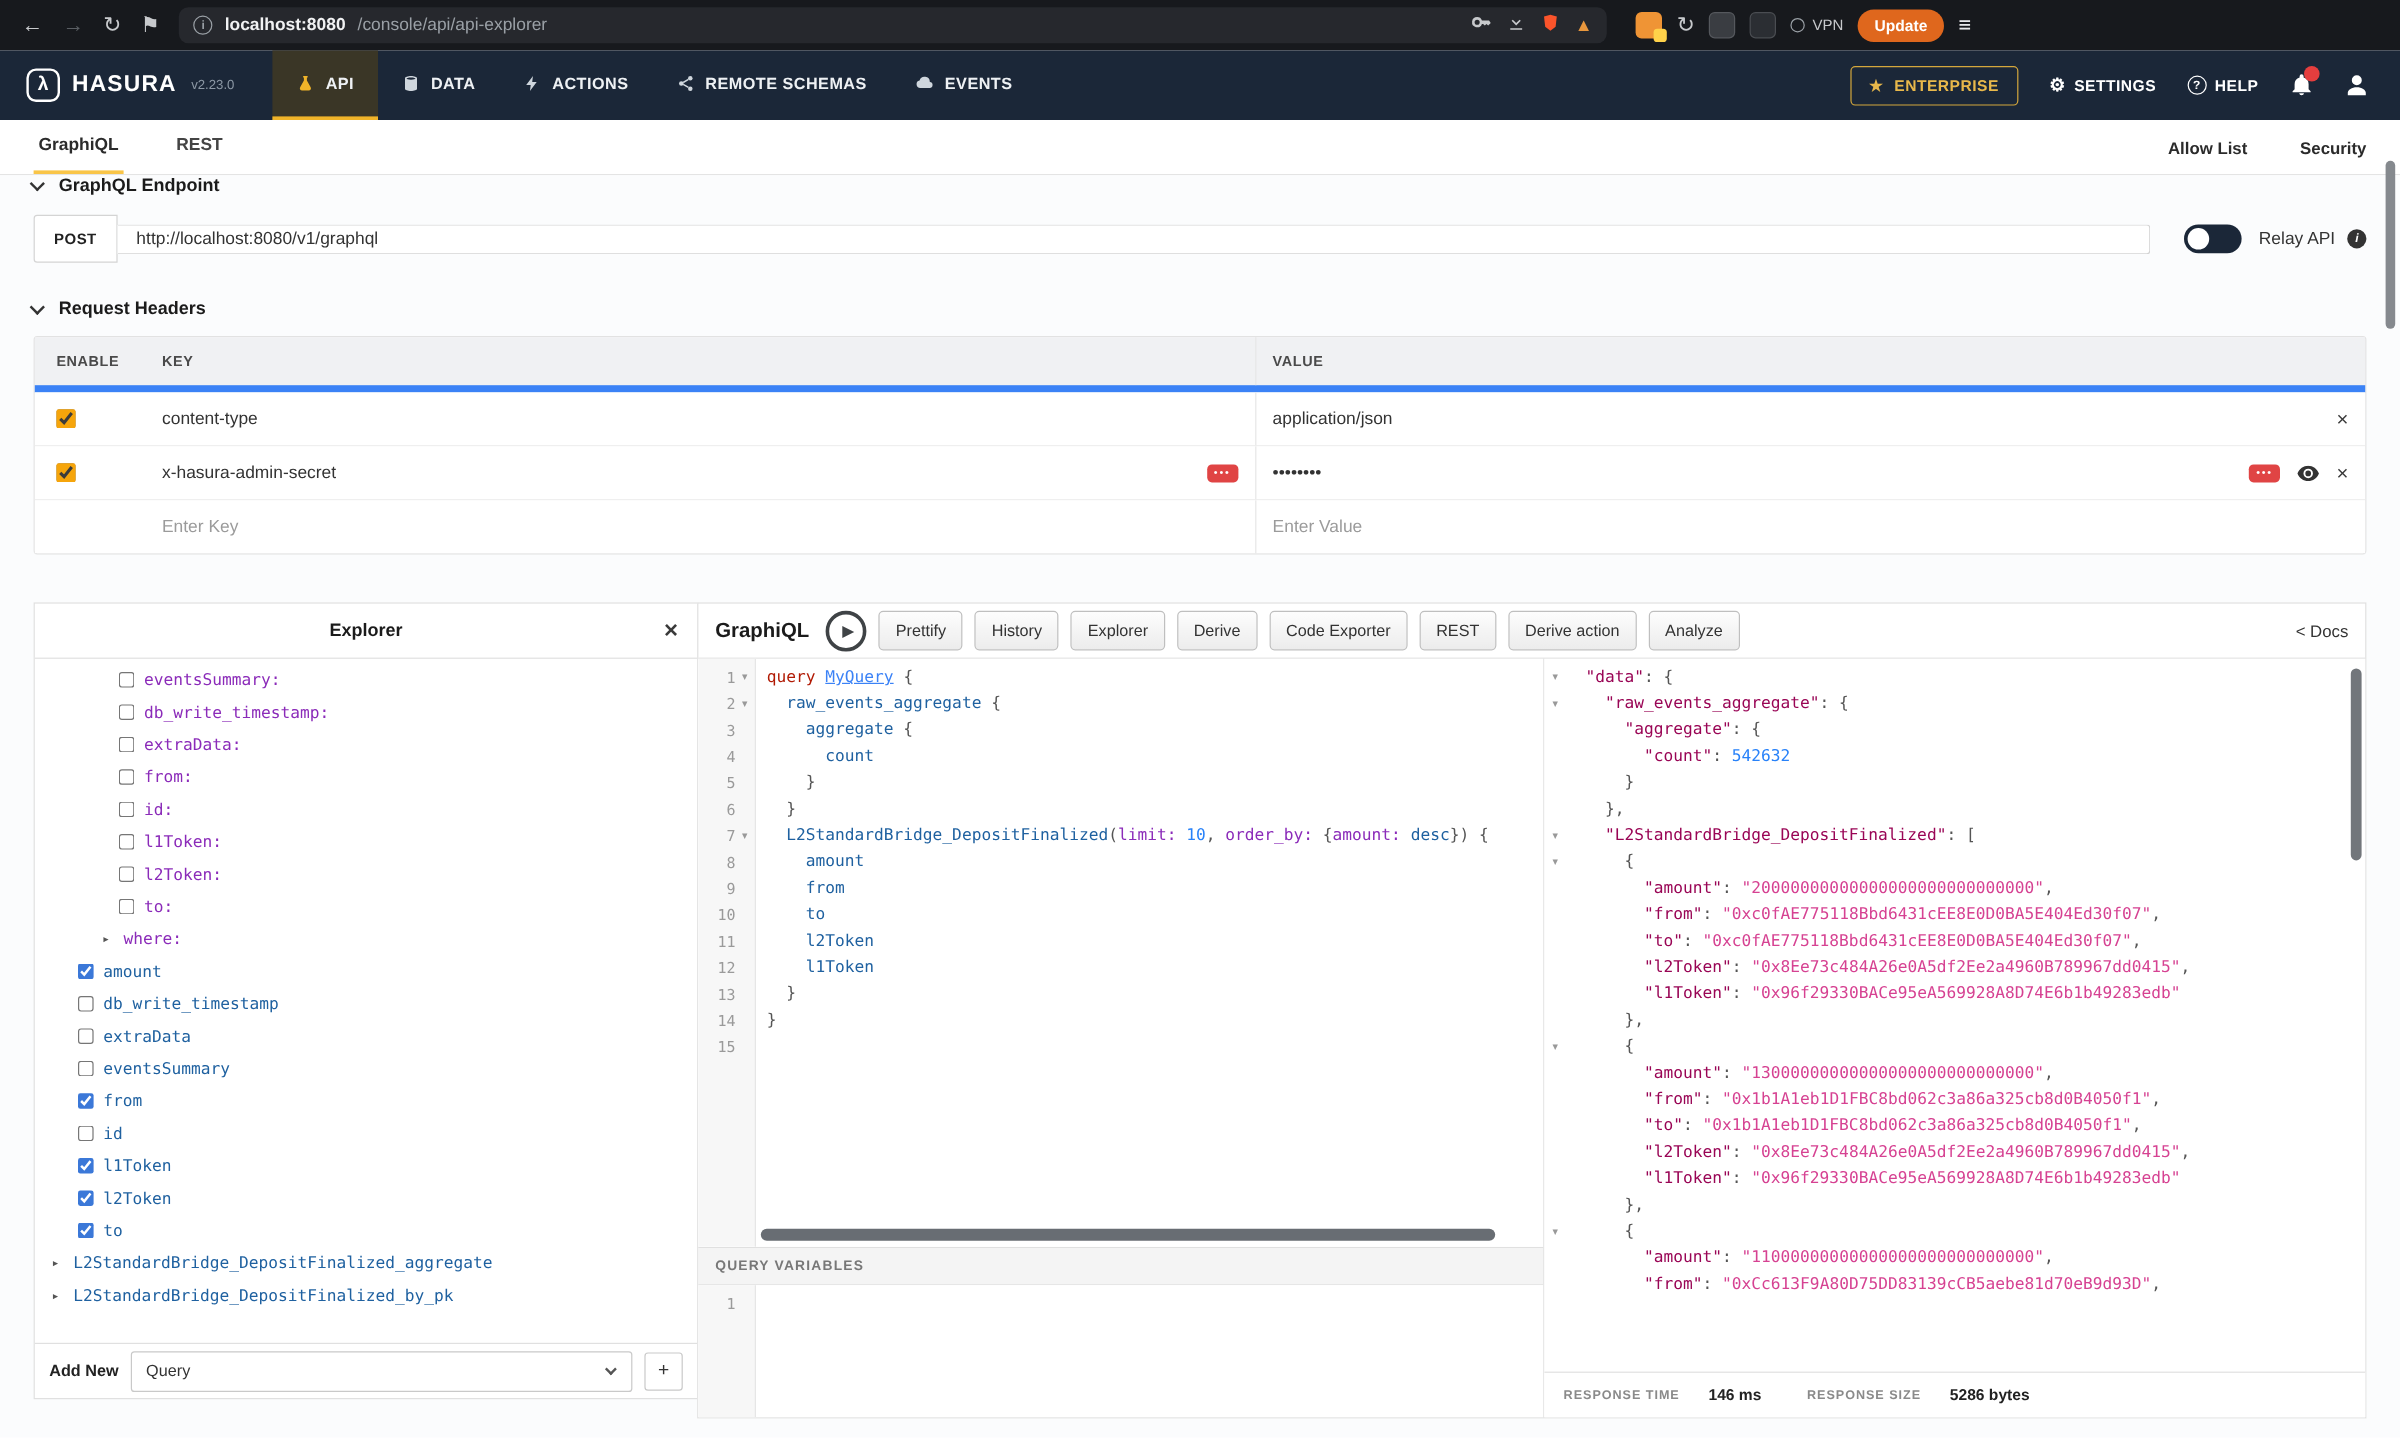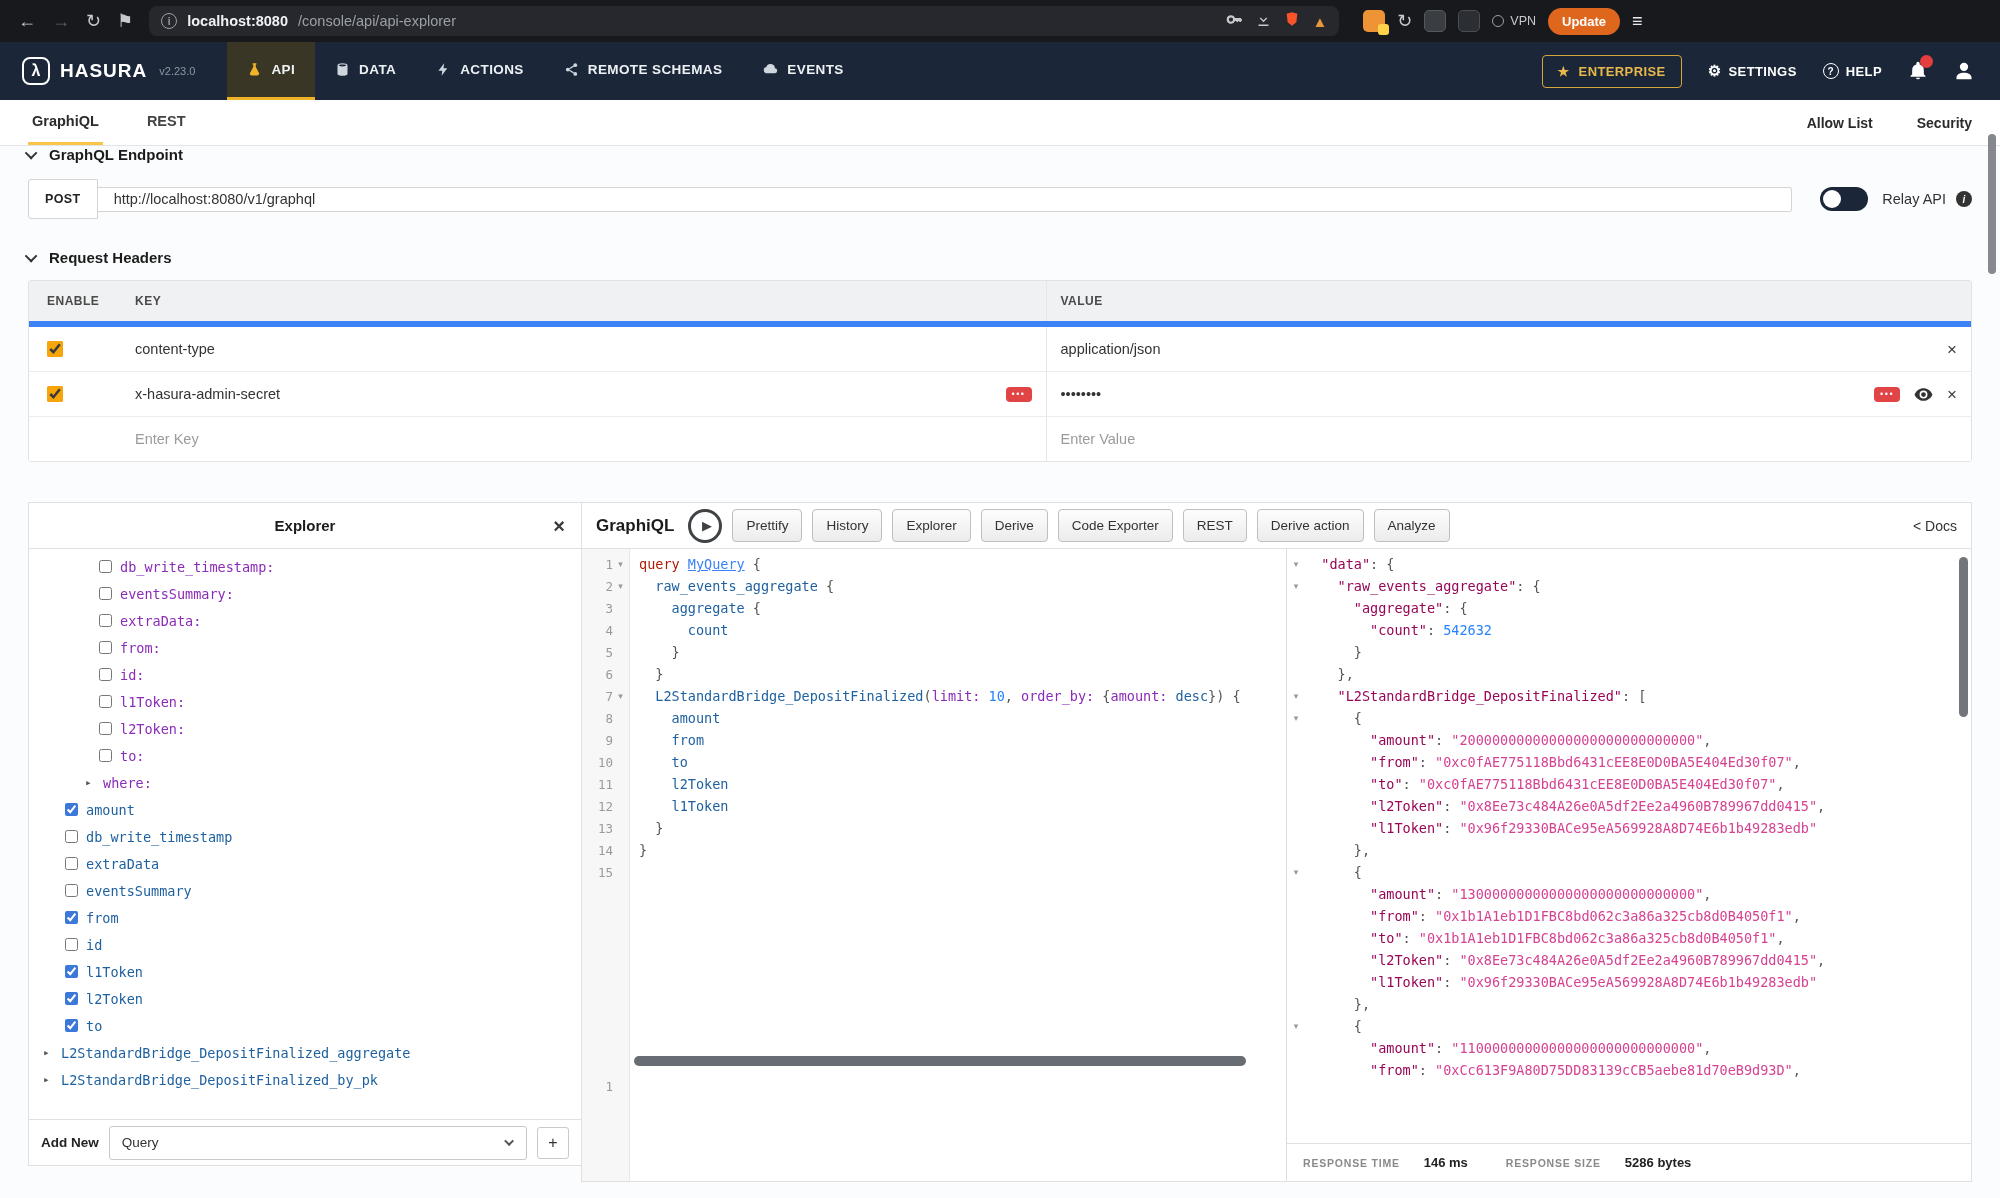--- a/index.html
+++ b/index.html
@@ -366,25 +366,25 @@
   <div class="main">
 
     <div class="explorer-card">
       <div class="explorer-head">
         <span>Explorer</span>
         <span class="explorer-close x-btn">×</span>
       </div>
       <div class="explorer-body">
           <div class="ex-row ex-arg">
             <input class="ex-cb" type="checkbox" style="">
+            <span class="ex-arg-label">eventsSummary:</span>
+          </div>
+          <div class="ex-row ex-arg">
+            <input class="ex-cb" type="checkbox" style="">
             <span class="ex-arg-label">db_write_timestamp:</span>
-          </div>
-          <div class="ex-row ex-arg">
-            <input class="ex-cb" type="checkbox" style="">
-            <span class="ex-arg-label">eventsSummary:</span>
           </div>
           <div class="ex-row ex-arg">
             <input class="ex-cb" type="checkbox" style="">
             <span class="ex-arg-label">extraData:</span>
           </div>
           <div class="ex-row ex-arg">
             <input class="ex-cb" type="checkbox" style="">
             <span class="ex-arg-label">from:</span>
           </div>
           <div class="ex-row ex-arg">
@@ -544,20 +544,23 @@
                 <div class="gut-row">
                   <span class="gut-num">15</span>
                   <span class="gut-fold"></span>
                 </div>
               </div>
             <div class="code-lines"><div class="code-line"><span class="tk-kw">query</span><span class="tk-p"> </span><span class="tk-def">MyQuery</span><span class="tk-p"> {</span></div><div class="code-line"><span class="tk-p">  </span><span class="tk-fld">raw_events_aggregate</span><span class="tk-p"> {</span></div><div class="code-line"><span class="tk-p">    </span><span class="tk-fld">aggregate</span><span class="tk-p"> {</span></div><div class="code-line"><span class="tk-p">      </span><span class="tk-fld">count</span></div><div class="code-line"><span class="tk-p">    }</span></div><div class="code-line"><span class="tk-p">  }</span></div><div class="code-line"><span class="tk-p">  </span><span class="tk-fld">L2StandardBridge_DepositFinalized</span><span class="tk-p">(</span><span class="tk-arg">limit:</span><span class="tk-p"> </span><span class="tk-num">10</span><span class="tk-p">, </span><span class="tk-arg">order_by:</span><span class="tk-p"> {</span><span class="tk-arg">amount:</span><span class="tk-p"> </span><span class="tk-fld">desc</span><span class="tk-p">}) {</span></div><div class="code-line"><span class="tk-p">    </span><span class="tk-fld">amount</span></div><div class="code-line"><span class="tk-p">    </span><span class="tk-fld">from</span></div><div class="code-line"><span class="tk-p">    </span><span class="tk-fld">to</span></div><div class="code-line"><span class="tk-p">    </span><span class="tk-fld">l2Token</span></div><div class="code-line"><span class="tk-p">    </span><span class="tk-fld">l1Token</span></div><div class="code-line"><span class="tk-p">  }</span></div><div class="code-line"><span class="tk-p">}</span></div><div class="code-line"></div></div>
             <div class="h-scrollbar">
                 <div class="h-thumb"></div>
               </div>
           </div>
+          <div class="vars-head">
+            <span>QUERY VARIABLES</span>
+          </div>
           <div class="vars-area">
             <div class="gutter">
               <div class="gut-row">
                   <span class="gut-num">1</span>
                   <span class="gut-fold"></span>
                 </div>
             </div>
             <div class="code-lines"></div>
           </div>
         </div>

